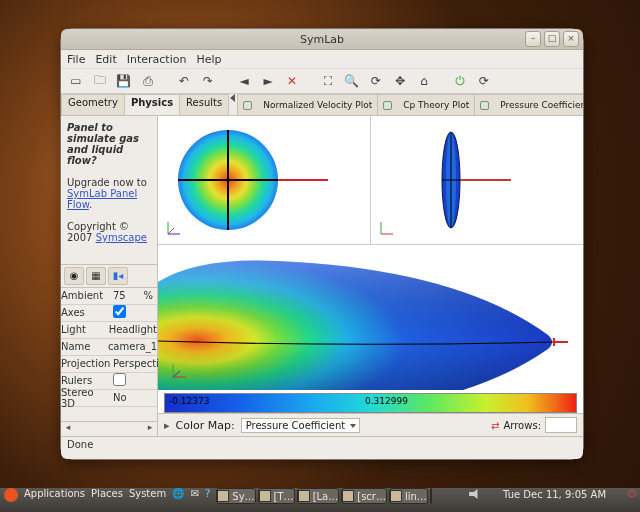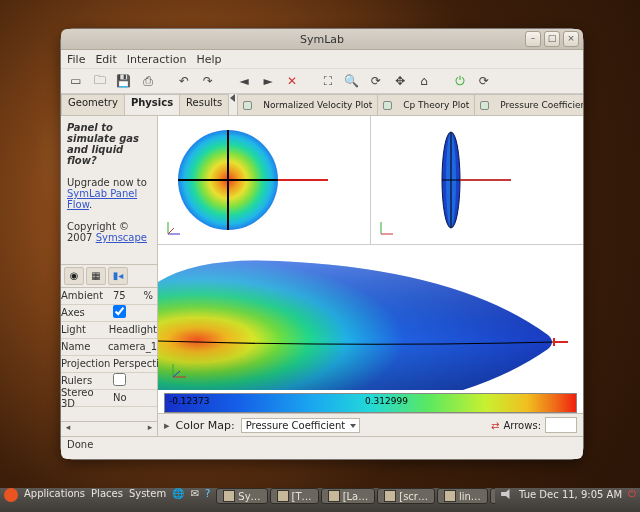--- a/index.html
+++ b/index.html
@@ -56,23 +56,23 @@
   .cmaprow .sel{border:1px solid #bdb6a9;background:#fff;padding:1px 14px 1px 4px;font-size:10px;position:relative}
   .cmaprow .sel::after{content:"";position:absolute;right:3px;top:5px;border-left:3px solid transparent;border-right:3px solid transparent;border-top:4px solid #555}
   .cmaprow .right{margin-left:auto;display:flex;align-items:center;gap:4px;font-size:10px}
   .arrowbox{width:30px;height:14px;border:1px solid #bdb6a9;background:#fff}
   .status{height:18px;border-top:1px solid #c7c0b5;padding:2px 6px;font-size:10px;color:#333;background:#efece7;border-radius:0 0 6px 6px}
   
   .taskbar{position:absolute;left:0;right:0;bottom:0;height:24px;background:linear-gradient(#5b5853,#3e3b37);display:flex;align-items:flex-start;color:#e8e4da;font-size:10px;padding:0 4px;gap:6px}
   .taskbar .menu{display:flex;align-items:center;gap:3px}
   .ubuntulogo{width:14px;height:14px;border-radius:50%;background:#e95420;position:relative}
   .taskbar .tasks{flex:1;display:flex;gap:2px;overflow:hidden}
-  .task{background:#6b665e;border:1px solid #2e2b27;border-radius:3px;padding:1px 6px;display:flex;align-items:center;gap:3px}
+  .task{background:#6b665e;border:1px solid #2e2b27;border-radius:3px;padding:1px 0;display:flex;align-items:center;gap:3px}
   .task .sq{width:10px;height:10px;background:#c7b899;border:1px solid #333}
-  .tray{display:flex;align-items:center;gap:6px}
+  .tray{display:flex;align-items:center;gap:22px}
   .speaker{width:12px;height:10px;background:#ccc;clip-path:polygon(0 30%,40% 30%,70% 0,70% 100%,40% 70%,0 70%)}
   
   .circleplot{position:absolute;left:20px;top:14px;width:100px;height:100px}
   .circleplot .ring{position:absolute;border-radius:50%}
   
   .sideplot{position:absolute;left:60px;top:14px;width:40px;height:100px}
   
   .ellipsoid{position:absolute;left:0;top:12px;width:395px;height:160px}
 </style>
 </head>

